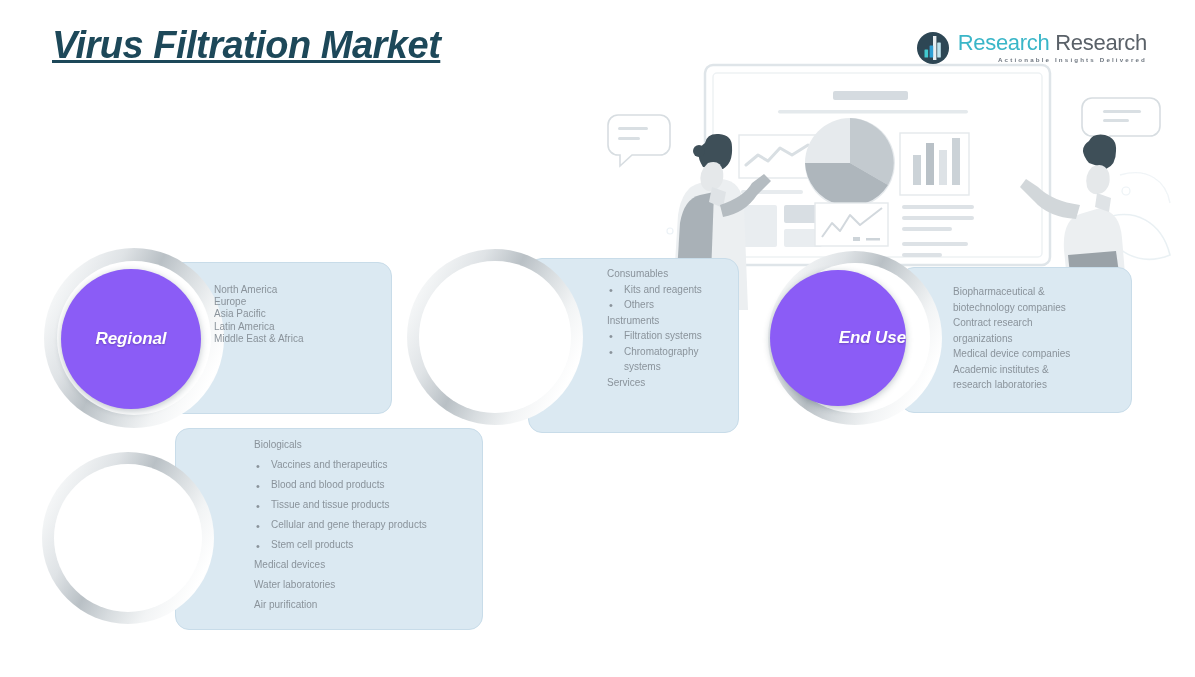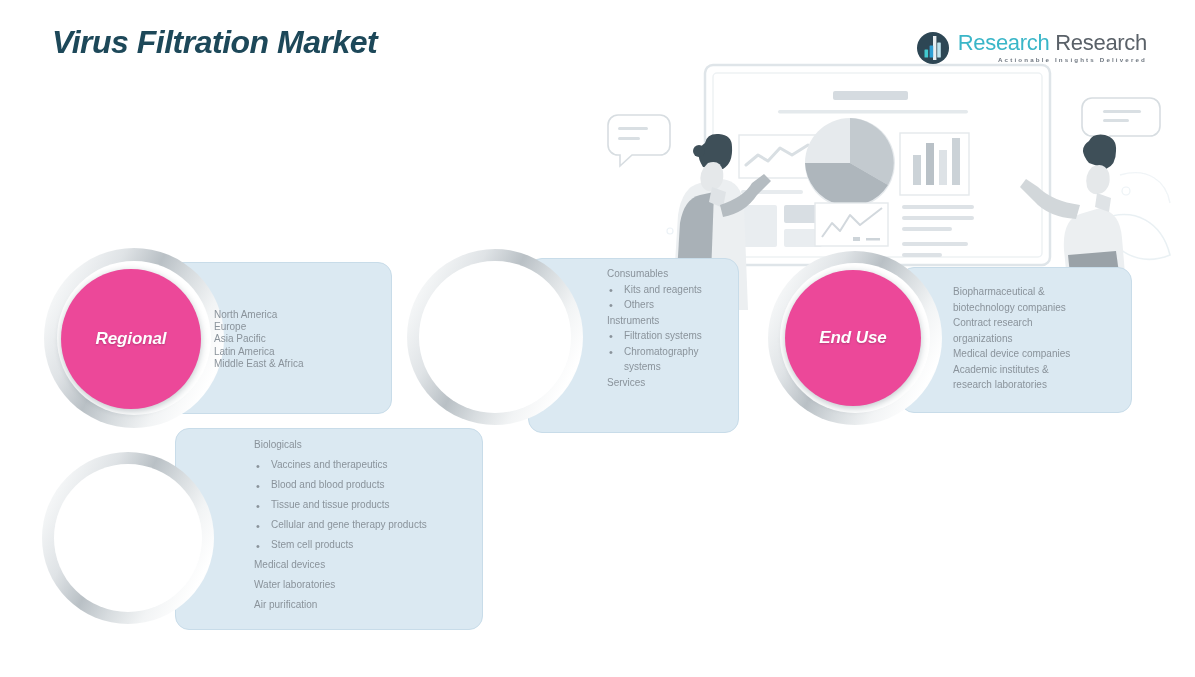--- a/index.html
+++ b/index.html
@@ -17,26 +17,27 @@
     height: 677px;
     overflow: hidden;
     background: #ffffff;
   }
 
   
   #page-title {
     position: absolute;
     left: 52px;
     top: 24px;
-    font-size: 32px;
+    font-size: 38px;
     font-weight: bold;
     font-style: italic;
     color: #1d4859;
     letter-spacing: -0.5px;
     white-space: nowrap;
+    text-decoration: underline;
   }
   #page-subtitle {
     position: absolute;
     left: 50px;
     top: 124px;
     font-size: 31px;
     font-weight: bold;
     font-style: italic;
     color: #2a9d9b;
     line-height: 1.32;
@@ -137,21 +138,21 @@
   .ring::after {
     content: "";
     position: absolute;
     inset: 7%;
     border-radius: 50%;
     background: #ffffff;
   }
   .disc {
     position: absolute;
     border-radius: 50%;
-    background: #ec4899;
+    background: #8b5cf6;
     display: flex;
     align-items: center;
     justify-content: center;
     box-shadow: 0 2px 7px rgba(20,45,60,0.28);
   }
   .disc-label {
     color: #ffffff;
     font-weight: bold;
     font-style: italic;
     font-size: 17px;
@@ -257,21 +258,21 @@
   </svg>
 
   <div class="group">
     <div class="panel" style="left:152px; top:262px; width:240px; height:152px;"></div>
     <div class="circle-wrap" style="left:44px; top:248px; width:180px; height:180px;">
       <div class="ring"></div>
       <div class="disc" style="left:17px; top:21px; width:140px; height:140px;">
         <span class="disc-label">Regional</span>
       </div>
     </div>
-    <div class="panel-text tight" style="left:214px; top:309px; width:180px;">
+    <div class="panel-text tight" style="left:214px; top:284px; width:180px;">
       <span class="lvl1">North America</span>
       <span class="lvl1">Europe</span>
       <span class="lvl1">Asia Pacific</span>
       <span class="lvl1">Latin America</span>
       <span class="lvl1">Middle East &amp; Africa</span>
     </div>
   </div>
 
   <div class="group">
     <div class="panel" style="left:528px; top:258px; width:211px; height:175px;"></div>
@@ -287,21 +288,21 @@
       <span class="lvl2">Chromatography
 systems</span>
       <span class="lvl1">Services</span>
     </div>
   </div>
 
   <div class="group">
     <div class="panel" style="left:900px; top:267px; width:232px; height:146px;"></div>
     <div class="circle-wrap" style="left:768px; top:251px; width:174px; height:174px;">
       <div class="ring"></div>
-      <div class="disc" style="left:17px; top:19px; width:136px; height:136px;">
+      <div class="disc" style="left:2px; top:19px; width:136px; height:136px;justify-content:flex-end;">
         <span class="disc-label">End Use</span>
       </div>
     </div>
     <div class="panel-text medium" style="left:953px; top:284px; width:190px;">
       <span class="lvl1">Biopharmaceutical &amp;
 biotechnology companies</span>
       <span class="lvl1">Contract research
 organizations</span>
       <span class="lvl1">Medical device companies</span>
       <span class="lvl1">Academic institutes &amp;

